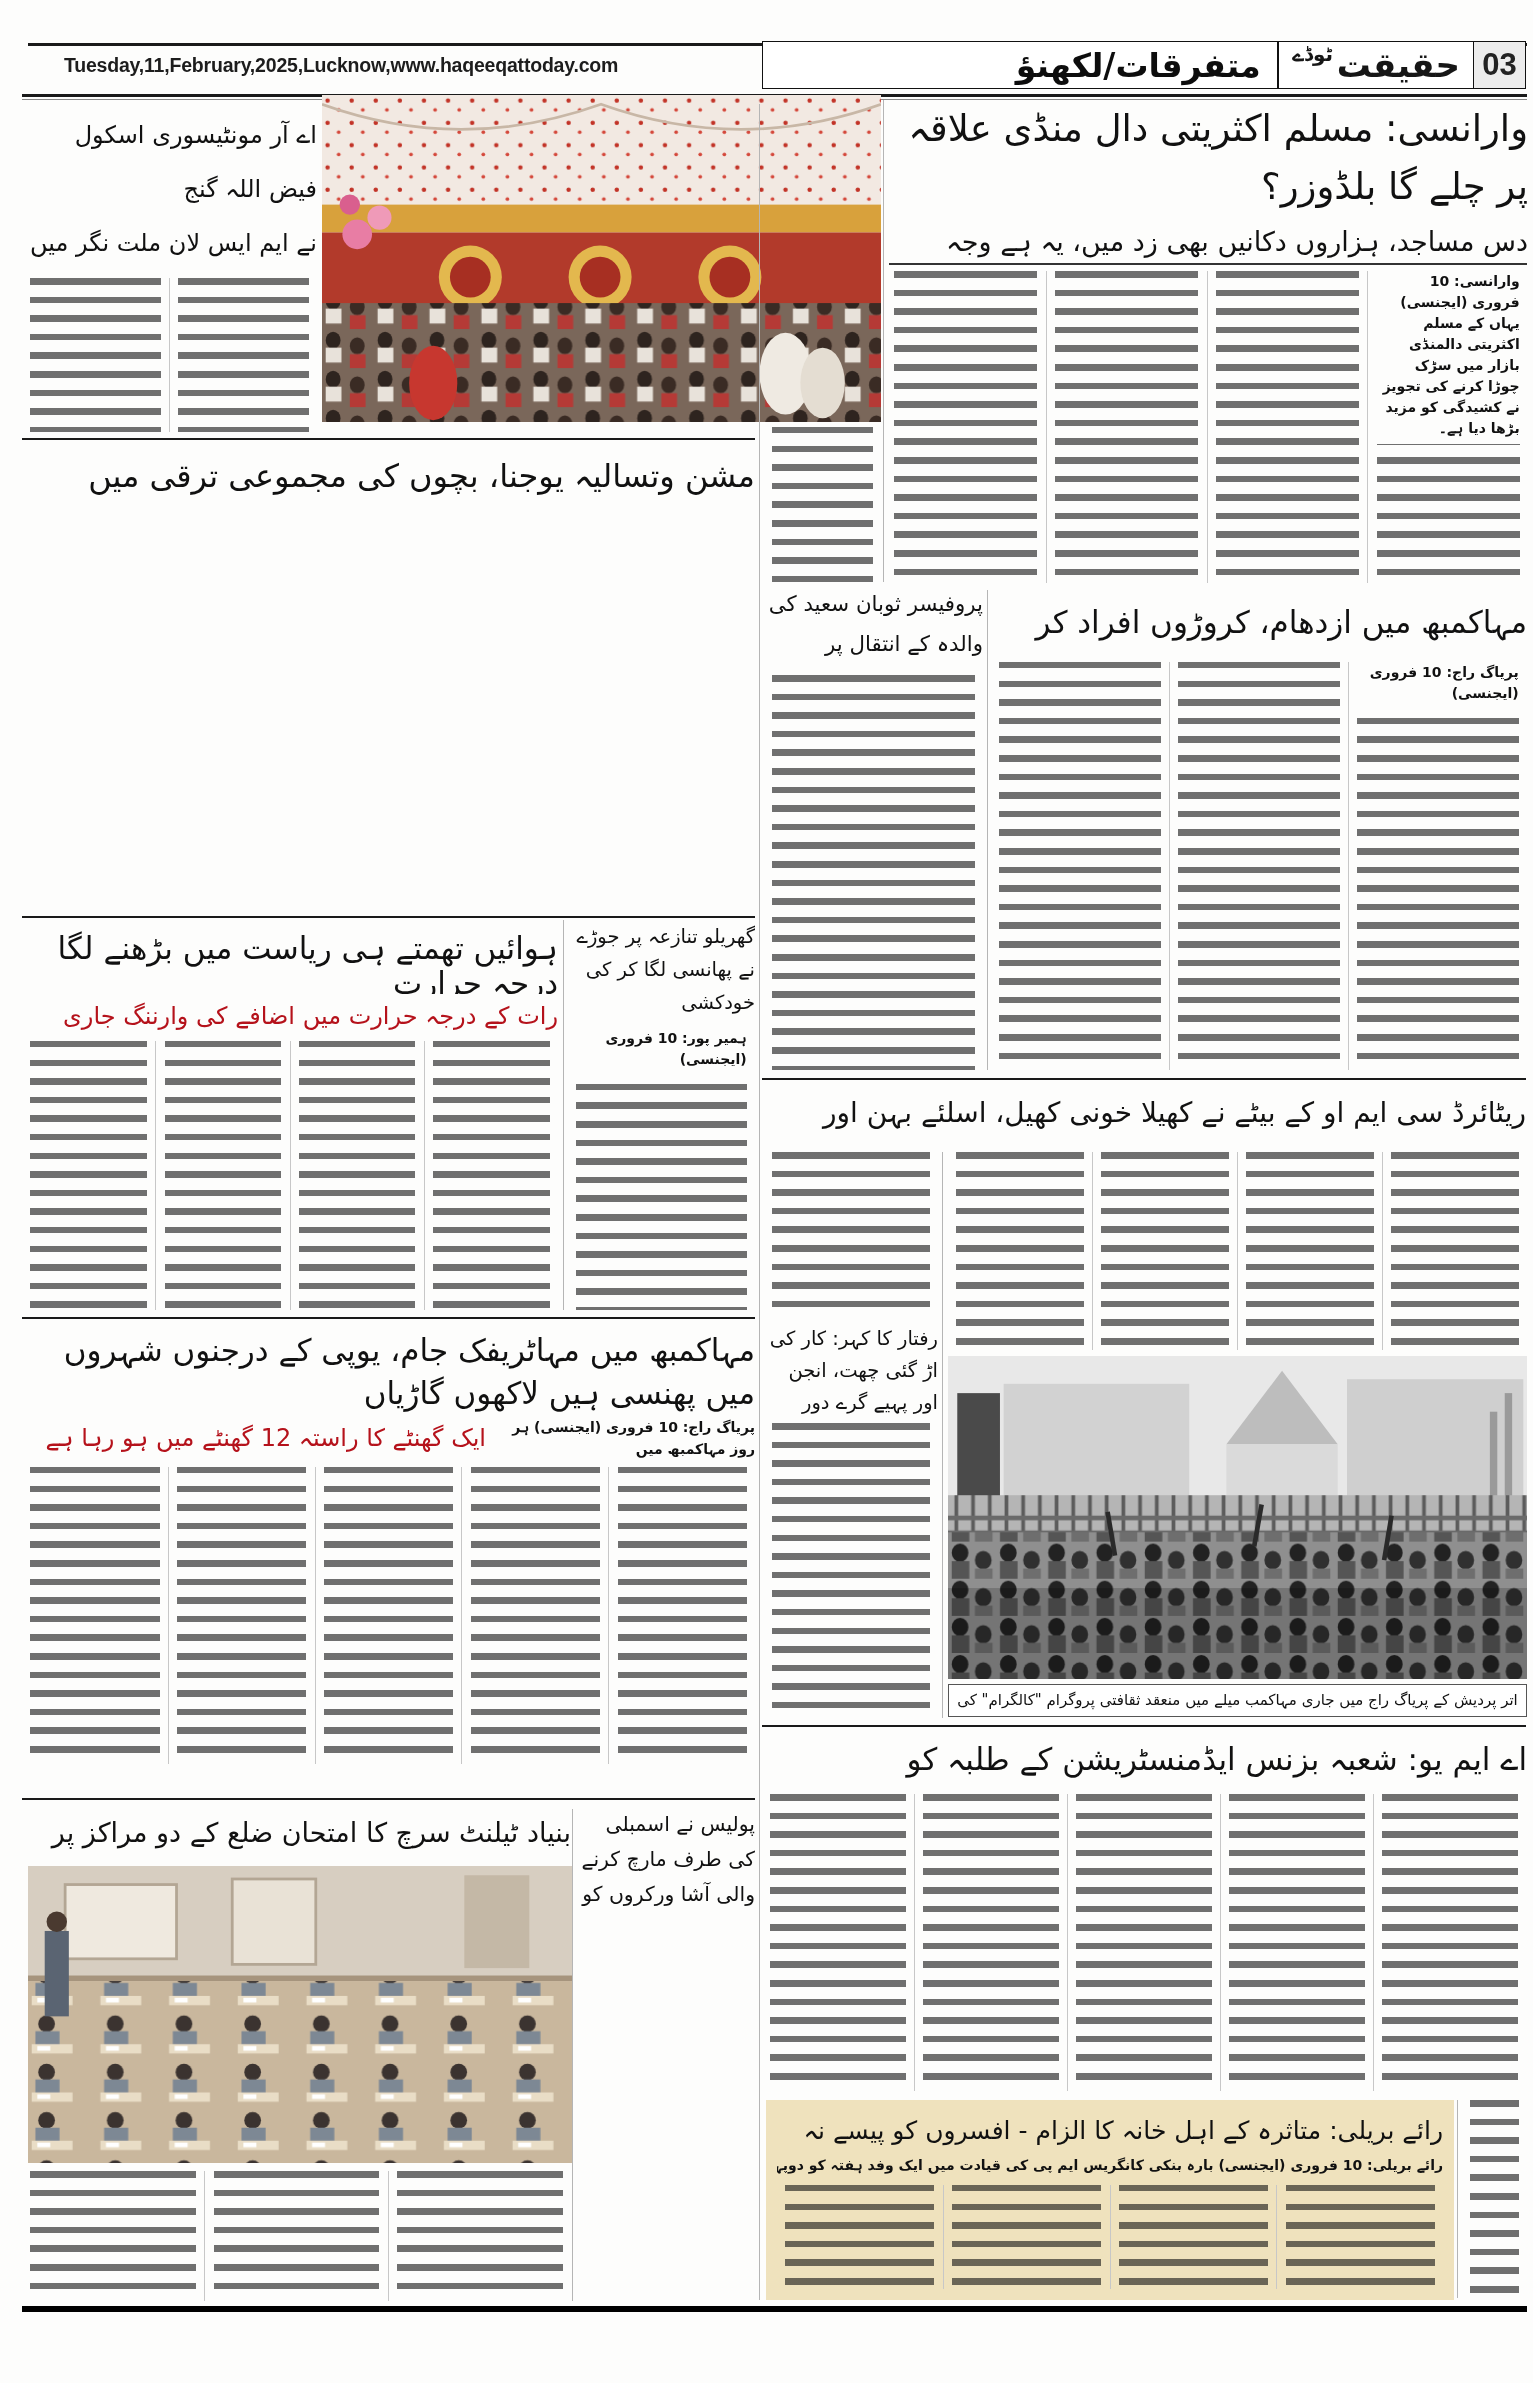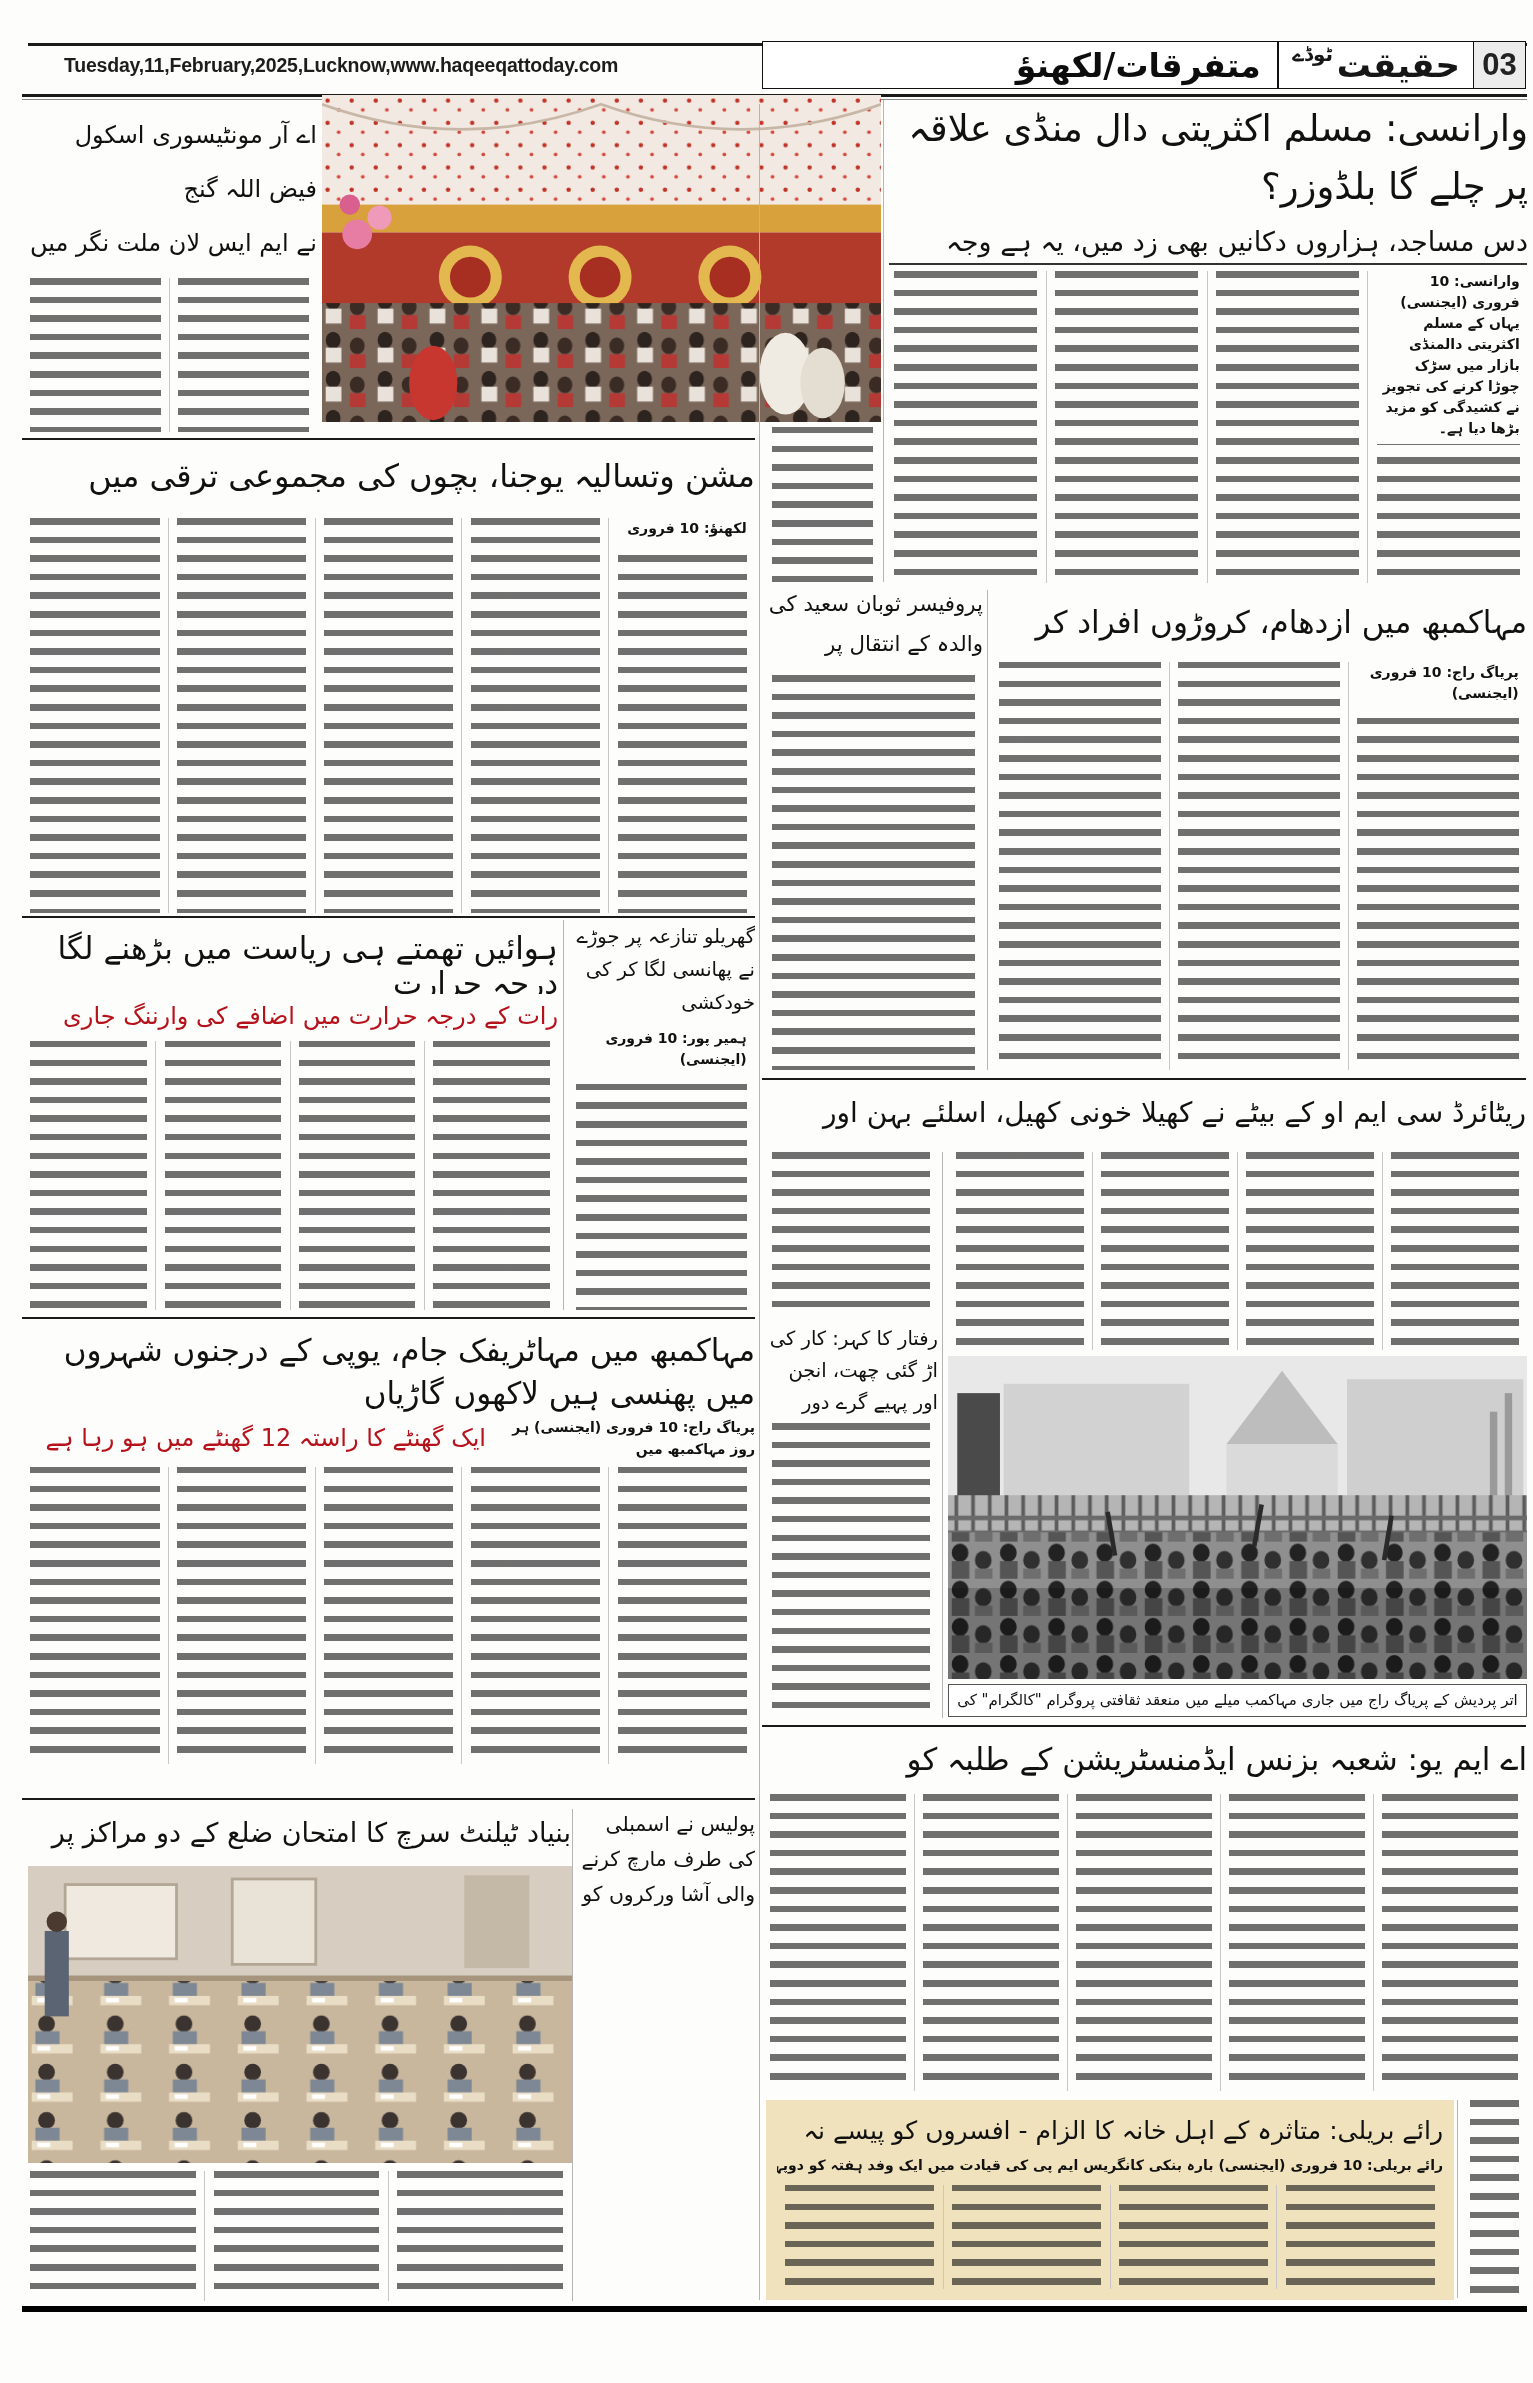--- a/index.html
+++ b/index.html
@@ -115,29 +115,20 @@
       <div class="tcol"></div>
       <div class="tcol"></div>
       <div class="tcol"></div>
     </div>
   <div class="cols" style="left:764px;top:427px;width:117px;height:156px;">
       <div class="tcol"></div>
     </div>
 
   <div class="hr" style="left:22px;top:438px;width:733px;height:1.9px;"></div>
   <div class="abs rtl hl" style="left:22px;top:445px;width:733px;height:65px;font-size:32px;line-height:63px;">مشن وتسالیہ یوجنا، بچوں کی مجموعی ترقی میں مددگار ثابت ہو رہی ہے</div>
-  <div class="cols" style="left:22px;top:518px;width:733px;height:395px;">
-      <div class="tcol">
-        <div class="dl">لکھنؤ: 10 فروری</div>
-      </div>
-      <div class="tcol"></div>
-      <div class="tcol"></div>
-      <div class="tcol"></div>
-      <div class="tcol"></div>
-    </div>
 
   <div class="abs rtl hl" style="left:764px;top:584px;width:219px;height:85px;font-size:21.3px;line-height:40px;">پروفیسر ثوبان سعید کی والدہ کے انتقال پر تعزیتی نشست کا انعقاد</div>
   <div class="cols" style="left:764px;top:675px;width:219px;height:395px;">
       <div class="tcol"></div>
     </div>
 
   <div class="abs rtl hl" style="left:991px;top:590px;width:536px;height:67px;font-size:31px;line-height:65px;">مہاکمبھ میں ازدھام، کروڑوں افراد کر چکے ہیں اشنان</div>
   <div class="cols" style="left:991px;top:662px;width:536px;height:408px;">
       <div class="tcol">
         <div class="dl">پریاگ راج: 10 فروری (ایجنسی)</div>

